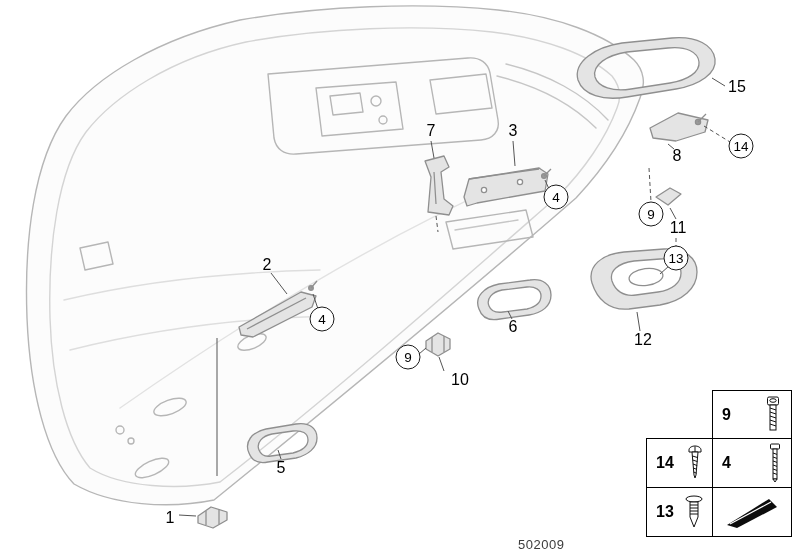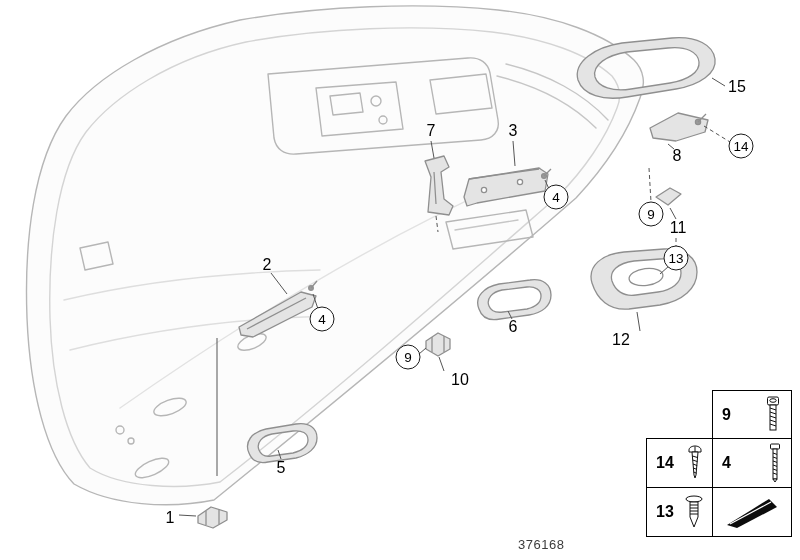--- a/index.html
+++ b/index.html
@@ -143,21 +143,21 @@
   <div class="callout" style="left:677px;top:156px">8</div>
   <div class="callout" style="left:431px;top:131px">7</div>
   <div class="callout" style="left:513px;top:131px">3</div>
   <div class="callout circled" style="left:556px;top:197px">4</div>
   <div class="callout circled" style="left:651px;top:214px">9</div>
   <div class="callout" style="left:678px;top:228px">11</div>
   <div class="callout circled" style="left:676px;top:258px">13</div>
   <div class="callout" style="left:267px;top:265px">2</div>
   <div class="callout circled" style="left:322px;top:319px">4</div>
   <div class="callout" style="left:513px;top:327px">6</div>
-  <div class="callout" style="left:621px;top:340px">12</div>
+  <div class="callout" style="left:643px;top:340px">12</div>
   <div class="callout circled" style="left:408px;top:357px">9</div>
   <div class="callout" style="left:460px;top:380px">10</div>
   <div class="callout" style="left:281px;top:468px">5</div>
   <div class="callout" style="left:170px;top:518px">1</div>
 
   <div class="legend-cell" style="left:712px;top:390px;width:80px;height:49px">
     <span class="num">9</span>
     <svg width="18" height="38" viewBox="0 0 18 38">
       <g stroke="#111" fill="#fff" stroke-width="1">
         <rect x="3.5" y="1" width="11" height="8" rx="1.5"></rect>
@@ -203,15 +203,15 @@
     </svg>
   </div>
 
   <div class="legend-cell" style="left:712px;top:487px;width:80px;height:50px;justify-content:center">
     <svg width="54" height="34" viewBox="0 0 54 34">
       <polygon points="2,30 44,4 52,12 12,33" fill="#0c0c0c"></polygon>
       <line x1="5" y1="29" x2="46" y2="7" stroke="#fff" stroke-width="1.2"></line>
     </svg>
   </div>
 
-  <div class="part-number">376168</div>
+  <div class="part-number">502009</div>
 
 </div>
 
 </body></html>

